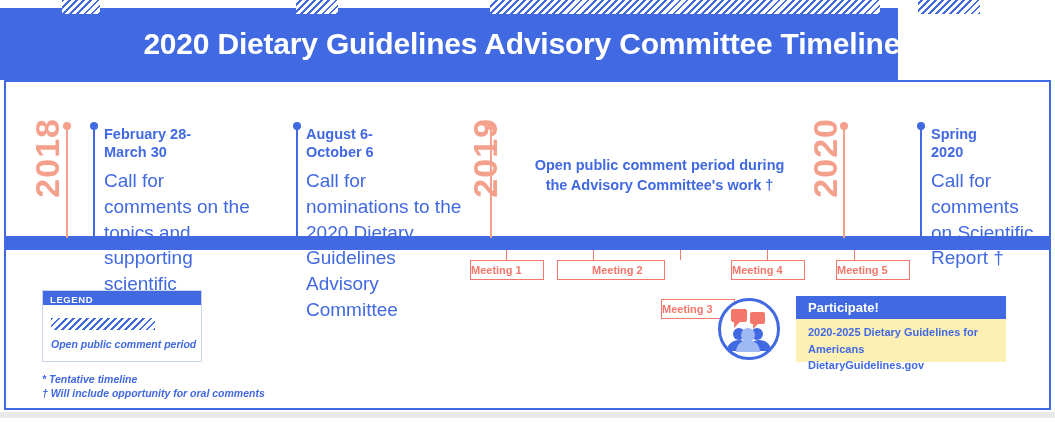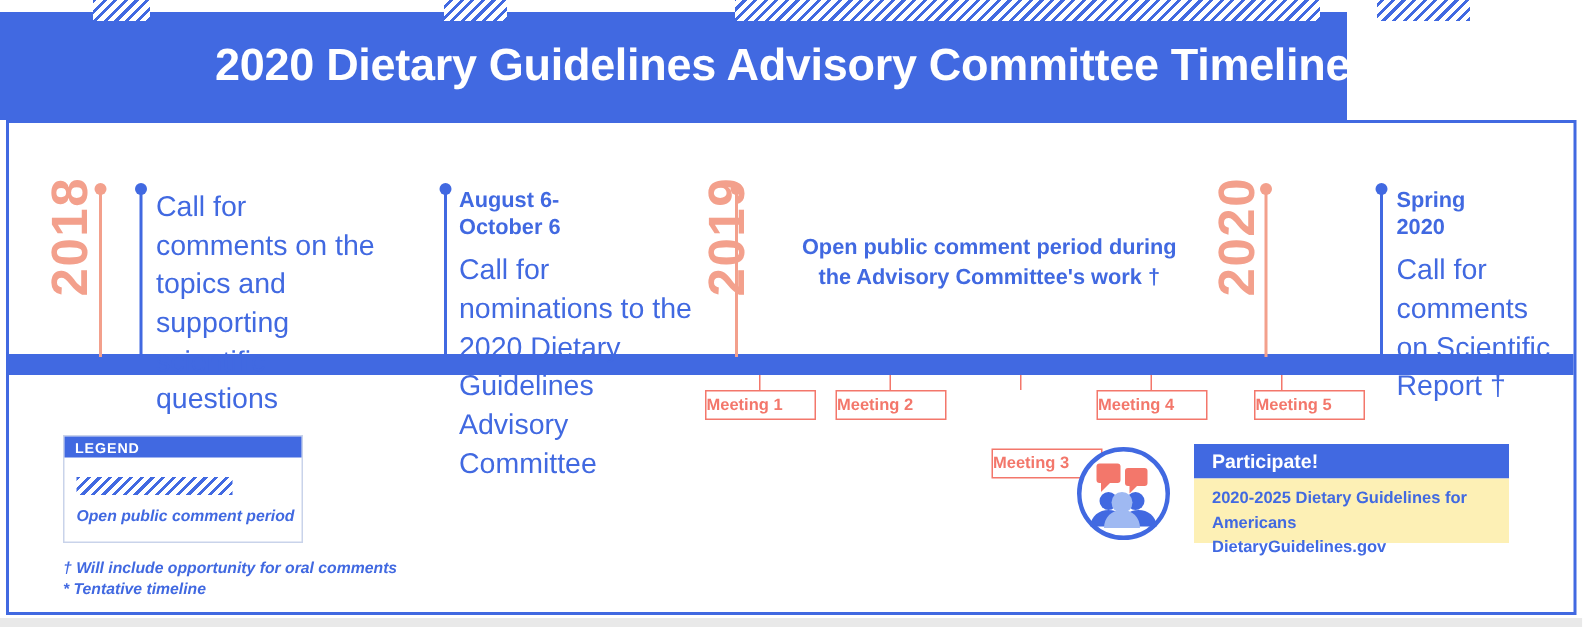--- a/index.html
+++ b/index.html
@@ -294,20 +294,24 @@
       <span class="dot"></span>
     </div>
   <div class="stem orange" style="left:843px; top:126px; height:112px;">
       <span class="dot"></span>
     </div>
   <div class="stem" style="left:920px; top:126px; height:112px;">
       <span class="dot"></span>
     </div>
 
   <div class="event" style="left:104px; top:126px; width:150px;">
+    <div class="ev-title">
+      <span>February 28-</span><br>
+      <span>March 30</span>
+    </div>
     <div class="ev-desc">Call for comments on the topics and supporting scientific questions</div>
   </div>
 
   <div class="event" style="left:306px; top:126px; width:165px;">
     <div class="ev-title">
       <span>August 6-</span><br>
       <span>October 6</span>
     </div>
     <div class="ev-desc">Call for nominations to the 2020 Dietary Guidelines Advisory Committee</div>
   </div>
@@ -321,37 +325,37 @@
     <div class="ev-title">
       <span>Spring</span><br>
       <span>2020</span>
     </div>
     <div class="ev-desc">Call for comments on Scientific Report †</div>
   </div>
 
   <div class="meeting-tick" style="left:506px;"></div>
   <div class="meeting" style="left:470px; width:72px;">Meeting 1</div>
   <div class="meeting-tick" style="left:593px;"></div>
-  <div class="meeting" style="left:557px; width:72px;">Meeting 2</div>
+  <div class="meeting" style="left:557px; width:72px;padding-left:34px;">Meeting 2</div>
   <div class="meeting-tick" style="left:680px;"></div>
   <div class="meeting" style="left:661px; width:72px;margin-top:39px;">Meeting 3</div>
   <div class="meeting-tick" style="left:767px;"></div>
   <div class="meeting" style="left:731px; width:72px;">Meeting 4</div>
   <div class="meeting-tick" style="left:854px;"></div>
   <div class="meeting" style="left:836px; width:72px;">Meeting 5</div>
 
   <div class="legend">
     <div class="legend-header">LEGEND</div>
     <div class="legend-swatch"></div>
     <div class="legend-caption">Open public comment period</div>
   </div>
 
   <div class="footnotes">
+    <div>* Tentative timeline</div>
     <div>† Will include opportunity for oral comments</div>
-    <div>* Tentative timeline</div>
   </div>
 
   <div class="participate">
     <div class="participate-icon">
       <svg width="56" height="56" viewBox="0 0 56 56" aria-hidden="true">
         <rect x="10" y="8" width="16" height="13" rx="2" fill="#f3776b"></rect>
         <polygon points="13,21 13,27 19,21" fill="#f3776b"></polygon>
         <rect x="29" y="11" width="15" height="12" rx="2" fill="#f3776b"></rect>
         <polygon points="32,23 32,28 37,23" fill="#f3776b"></polygon>
         <circle cx="18" cy="33" r="6" fill="#4169e1"></circle>

